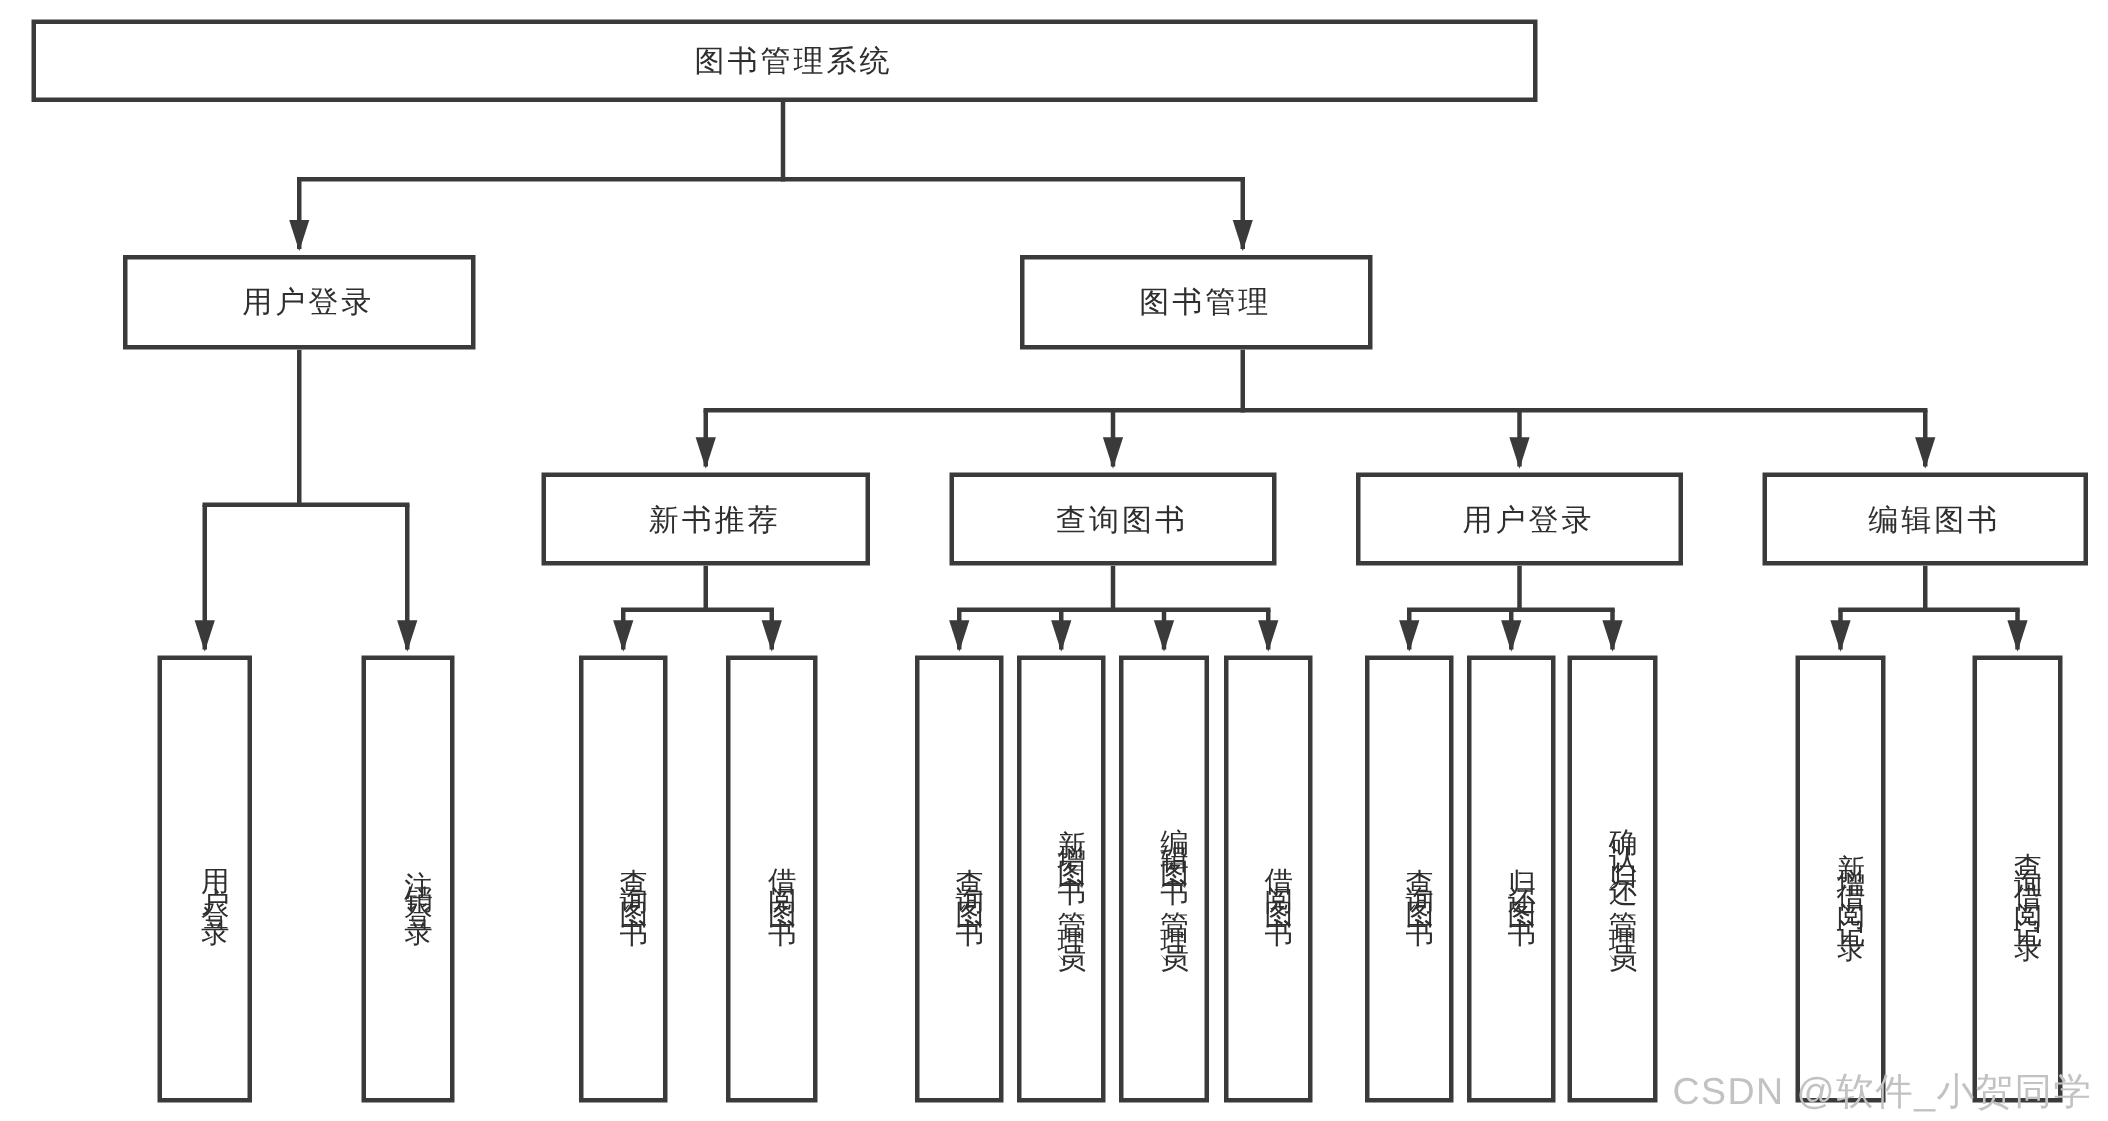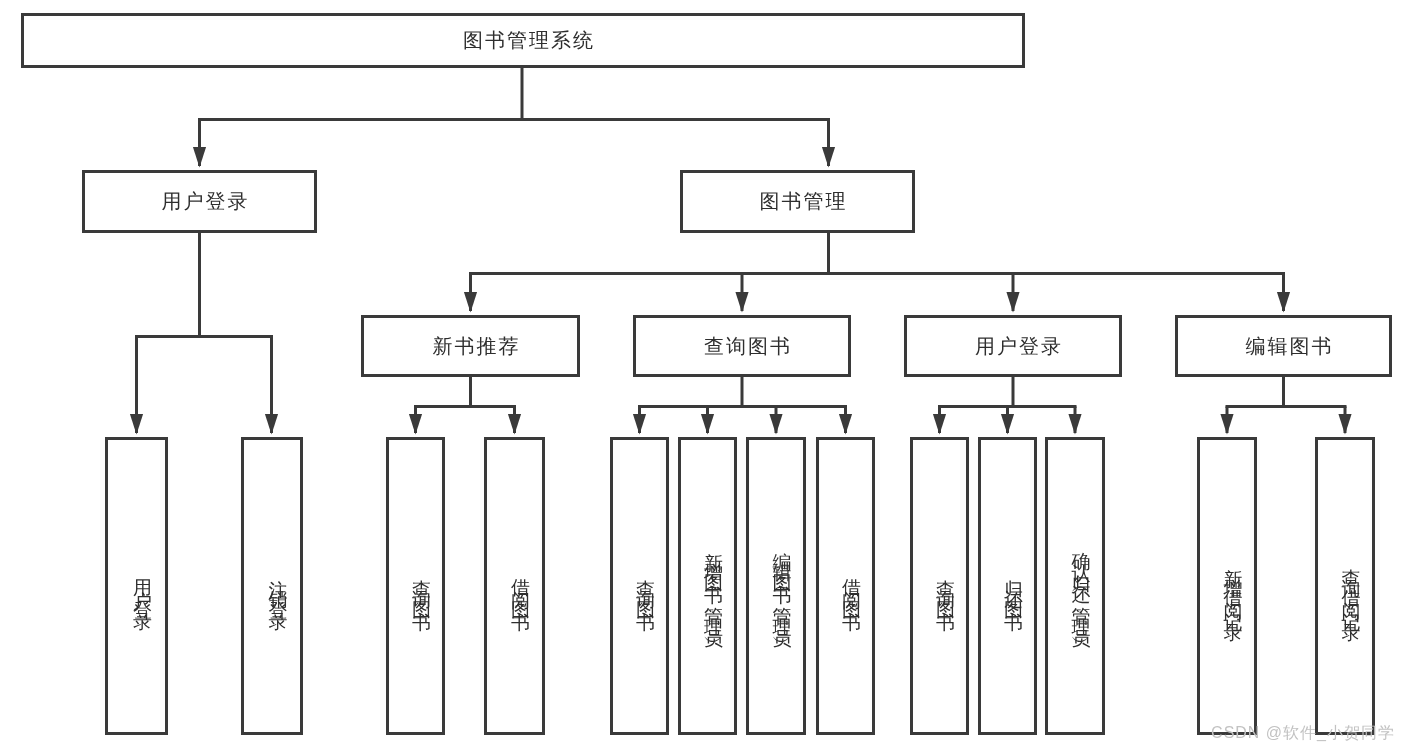--- a/index.html
+++ b/index.html
@@ -31,21 +31,21 @@
     writing-mode:vertical-rl;
     text-orientation:mixed;
     font-size:19px;
     line-height:1.05;
     letter-spacing:11px;
     white-space:nowrap;
   }
   #watermark{
     position:absolute;
     right:10px;bottom:3px;
-    font-size:16px;
+    font-size:25px;
     color:#c2c2c2;
     letter-spacing:1px;
     z-index:5;
     white-space:nowrap;
   }
 </style>
 </head>
 <body>
 
 <div id="stage">

